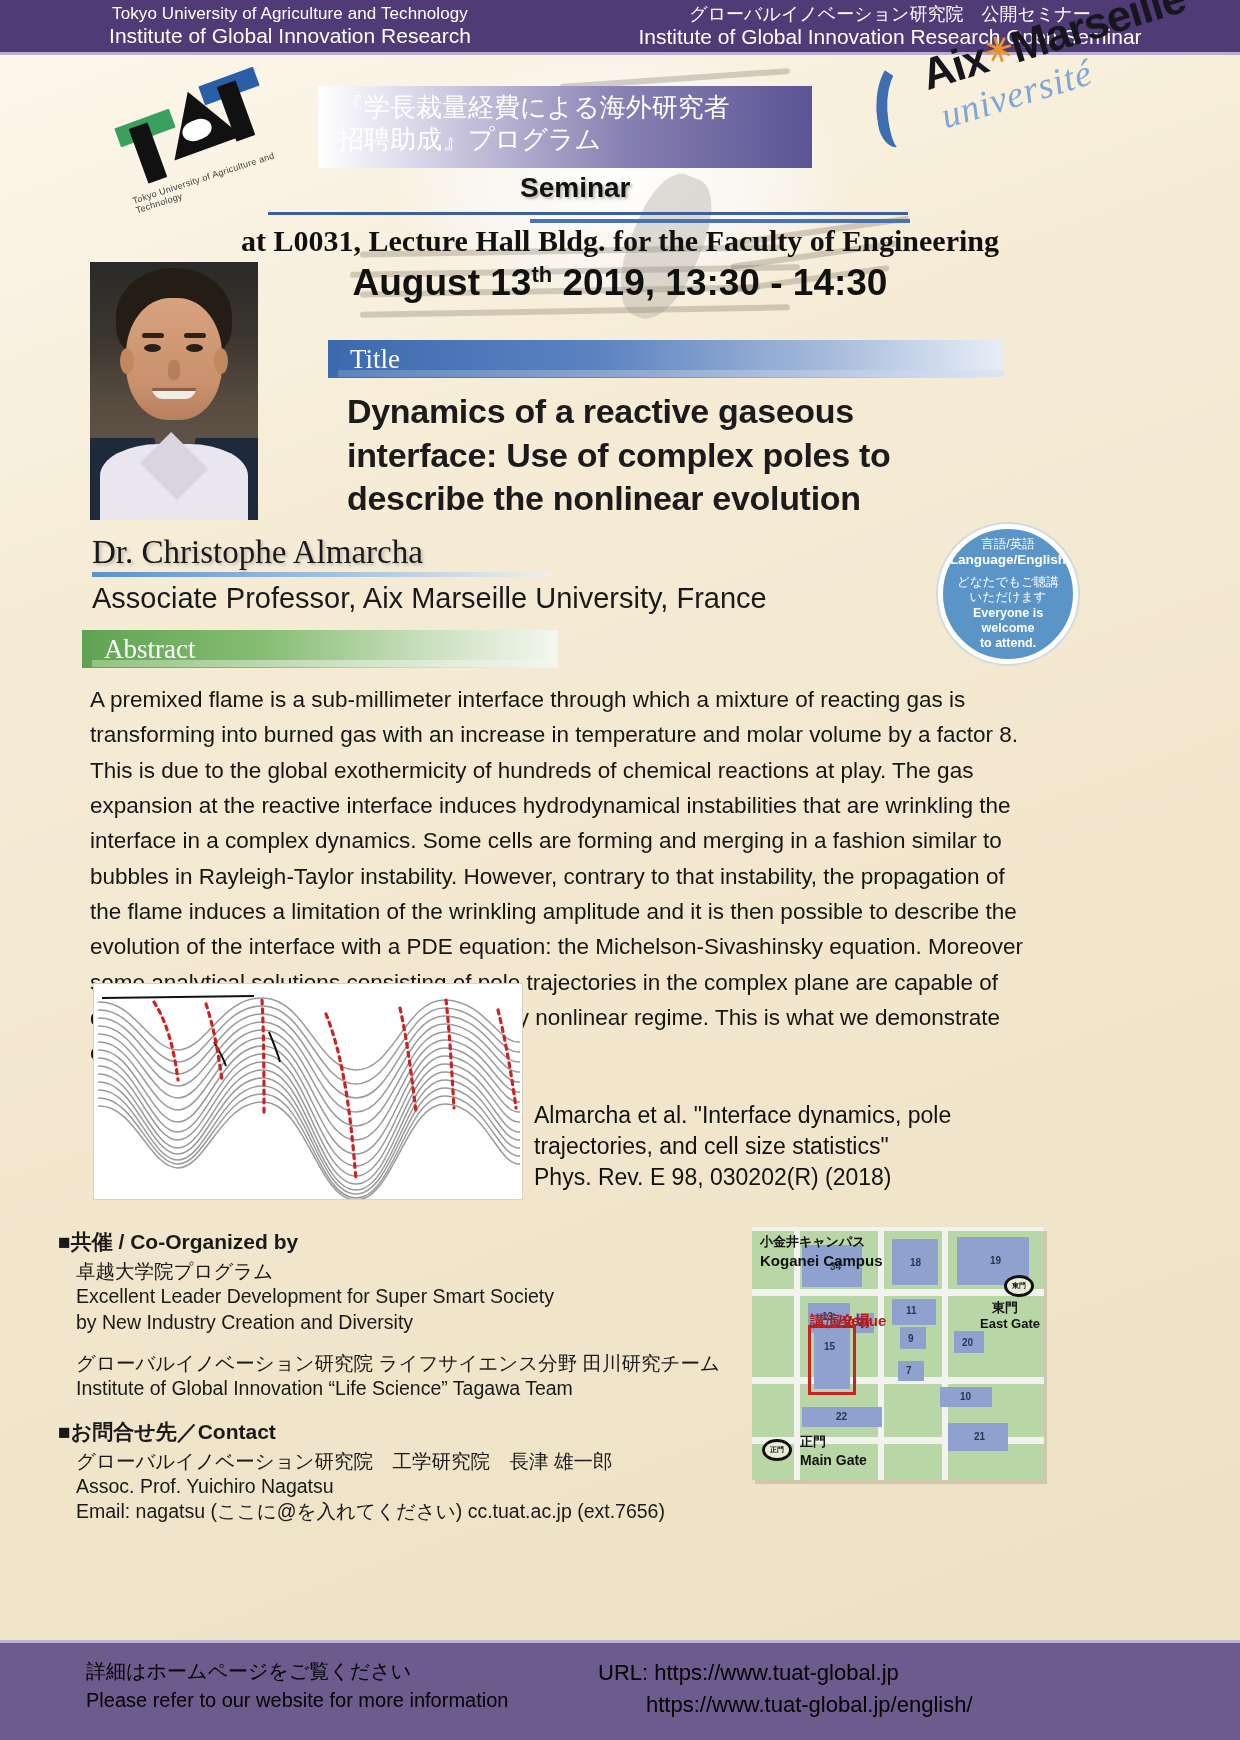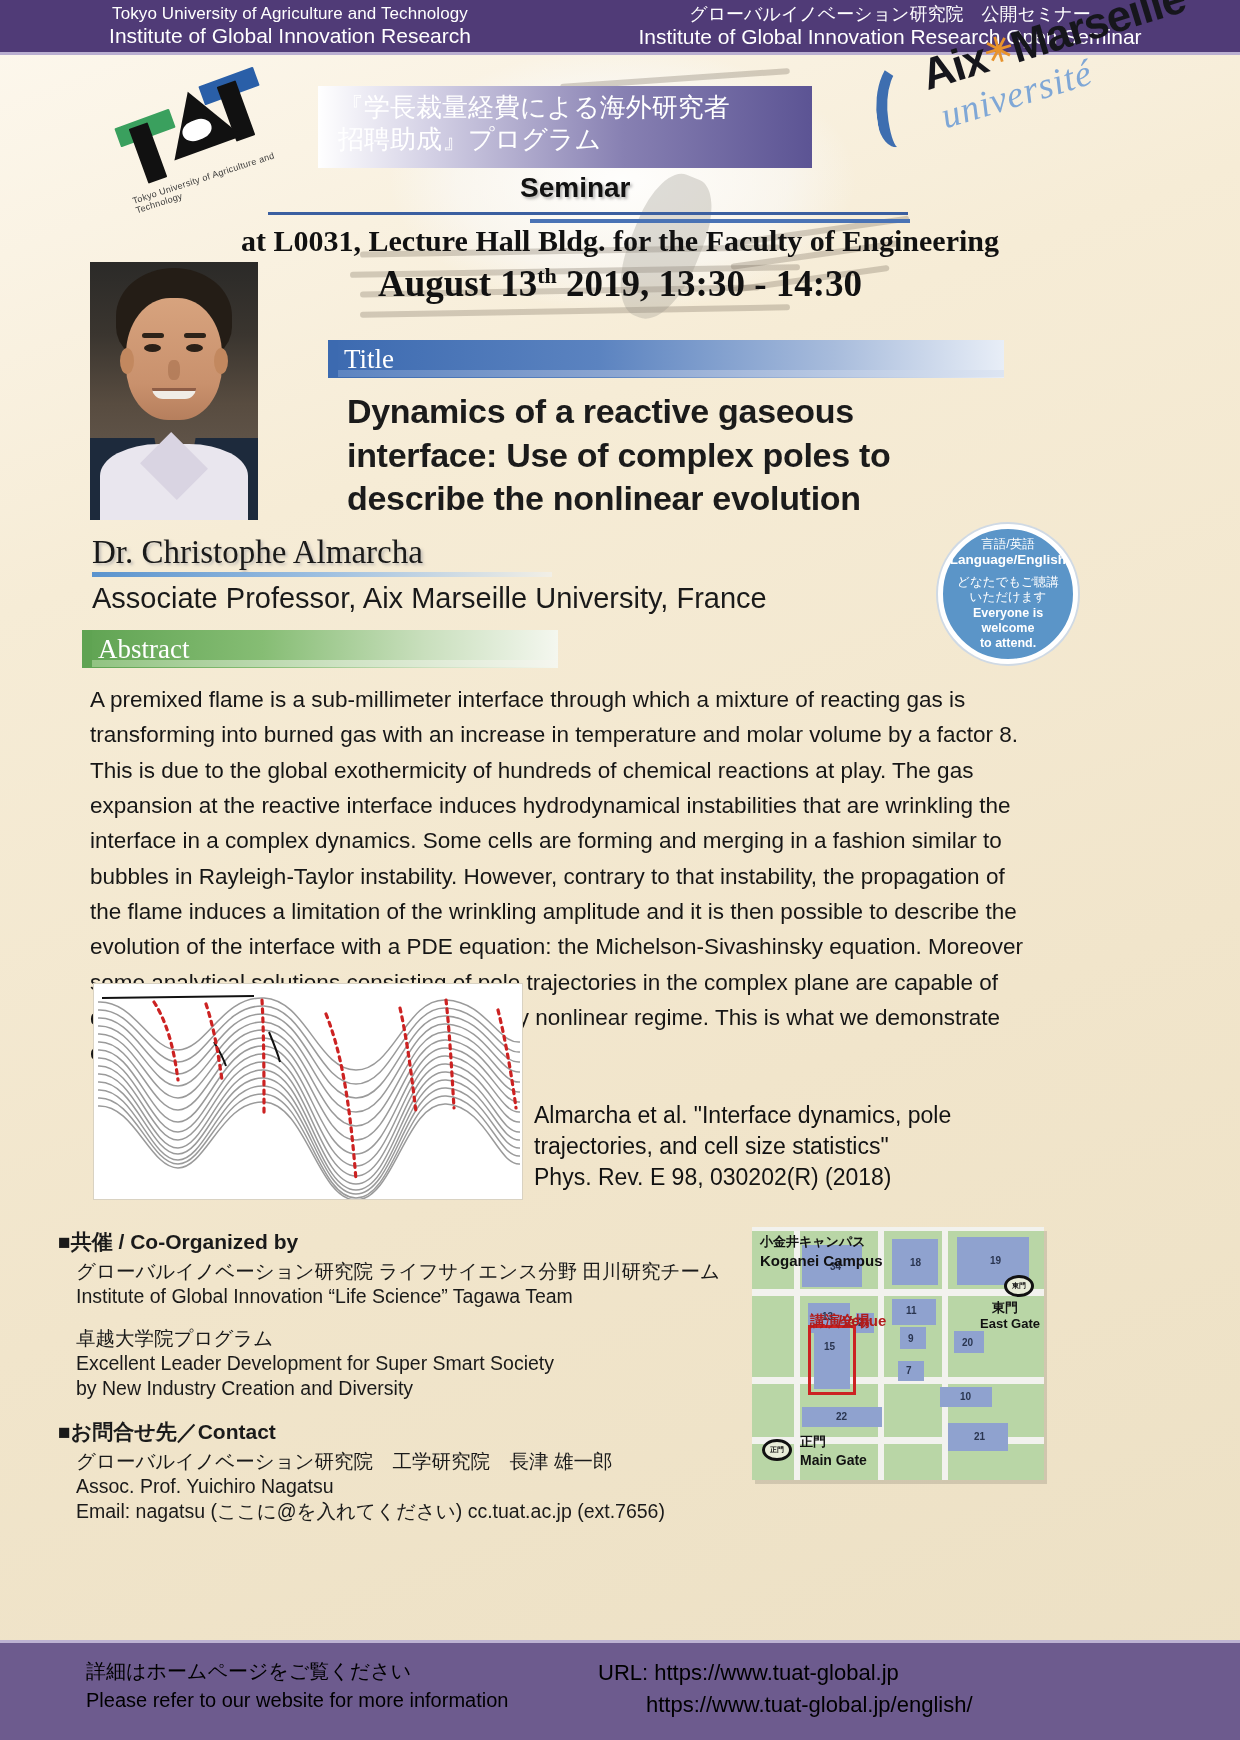--- a/index.html
+++ b/index.html
@@ -75,21 +75,21 @@
   }
   .rule-a { position: absolute; left: 268px; top: 212px; width: 640px; height: 3px; background: #3b5fa0; }
   .rule-b { position: absolute; left: 530px; top: 219px; width: 380px; height: 4px; background: #4a73b5; }
   
   .venue-line {
     position: absolute; left: 0; top: 224px; width: 1240px; text-align: center;
     font-family: "Liberation Serif", serif; font-weight: 700; font-size: 30px; color: #111;
   }
   .date-line {
     position: absolute; left: 0; top: 262px; width: 1240px; text-align: center;
-    font-family: Liberation Serif, serif; font-weight: 700; font-size: 37px; color: #111;
+    font-family: Liberation Sans, sans-serif; font-weight: 700; font-size: 37px; color: #111;
   }
   .date-line sup { font-size: 22px; }
   
   .portrait {
     position: absolute; left: 90px; top: 262px; width: 168px; height: 258px;
     overflow: hidden; background: #222;
   }
   .face-bg { position: absolute; inset: 0;
     background: linear-gradient(180deg,#2b2a28 0%, #3a352f 28%, #584c40 55%, #6d6157 100%); }
   .hair { position: absolute; left: 26px; top: 6px; width: 116px; height: 96px;
@@ -111,21 +111,21 @@
     background: #e9e6ee; border-radius: 40% 40% 0 0; }
   .jacketL { position: absolute; left: -8px; top: 176px; width: 80px; height: 86px;
     background: #1d2a3c; transform: skewX(10deg); }
   .jacketR { position: absolute; left: 98px; top: 176px; width: 86px; height: 86px;
     background: #1d2a3c; transform: skewX(-10deg); }
   .collar { position: absolute; left: 58px; top: 182px; width: 52px; height: 44px;
     background: #d9d4e2; transform: rotate(45deg); }
   
   .sec-bar { position: absolute; height: 38px; display: flex; align-items: center; }
   .sec-bar .accent { position: absolute; left: 0; top: 0; width: 10px; height: 38px; }
-  .sec-bar .label { position: relative; padding-left: 16px; color: #fff;
+  .sec-bar .label { position: relative; padding-left: 22px; color: #fff;
     font-family: "Liberation Serif", serif; font-size: 27px; }
   .sec-under { position: absolute; height: 7px; }
   .sec-under .nub { position: absolute; left: 0; top: 0; width: 10px; height: 7px; }
   
   #title-bar { left: 328px; top: 340px; width: 676px;
     background: linear-gradient(90deg,#3c6ab0 0%, #5b83c0 40%, #a8bcdc 75%, #e8eef7 100%); }
   #title-bar .accent { background: #3c6ab0; }
   #title-under { left: 328px; top: 370px; width: 676px;
     background: linear-gradient(90deg,#5b83c0 0%, #8fa8d2 45%, #dde5f2 100%); }
   #title-under .nub { background: #3c6ab0; }
@@ -342,27 +342,27 @@
 
   <div class="citation">
     <div>Almarcha et al. "Interface dynamics, pole</div>
     <div>trajectories, and cell size statistics"</div>
     <div>Phys. Rev. E 98, 030202(R) (2018)</div>
   </div>
 
   <div class="info">
     <h4>■共催 / Co-Organized by</h4>
     <div class="grp">
-      <div class="jp">グローバルイノベーション研究院 ライフサイエンス分野 田川研究チーム</div>
-      <div class="en">Institute of Global Innovation  “Life Science” Tagawa Team</div>
-    </div>
-    <div class="grp">
       <div class="jp">卓越大学院プログラム</div>
       <div class="en">Excellent Leader Development for Super Smart Society</div>
       <div class="en">by New Industry Creation and Diversity</div>
+    </div>
+    <div class="grp">
+      <div class="jp">グローバルイノベーション研究院 ライフサイエンス分野 田川研究チーム</div>
+      <div class="en">Institute of Global Innovation  “Life Science” Tagawa Team</div>
     </div>
     <h4>■お問合せ先／Contact</h4>
     <div class="grp">
       <div class="jp">グローバルイノベーション研究院　工学研究院　長津 雄一郎</div>
       <div class="en">Assoc. Prof. Yuichiro Nagatsu</div>
       <div class="en">Email: nagatsu (ここに@を入れてください) cc.tuat.ac.jp (ext.7656)</div>
     </div>
   </div>
 
   <div class="map">

